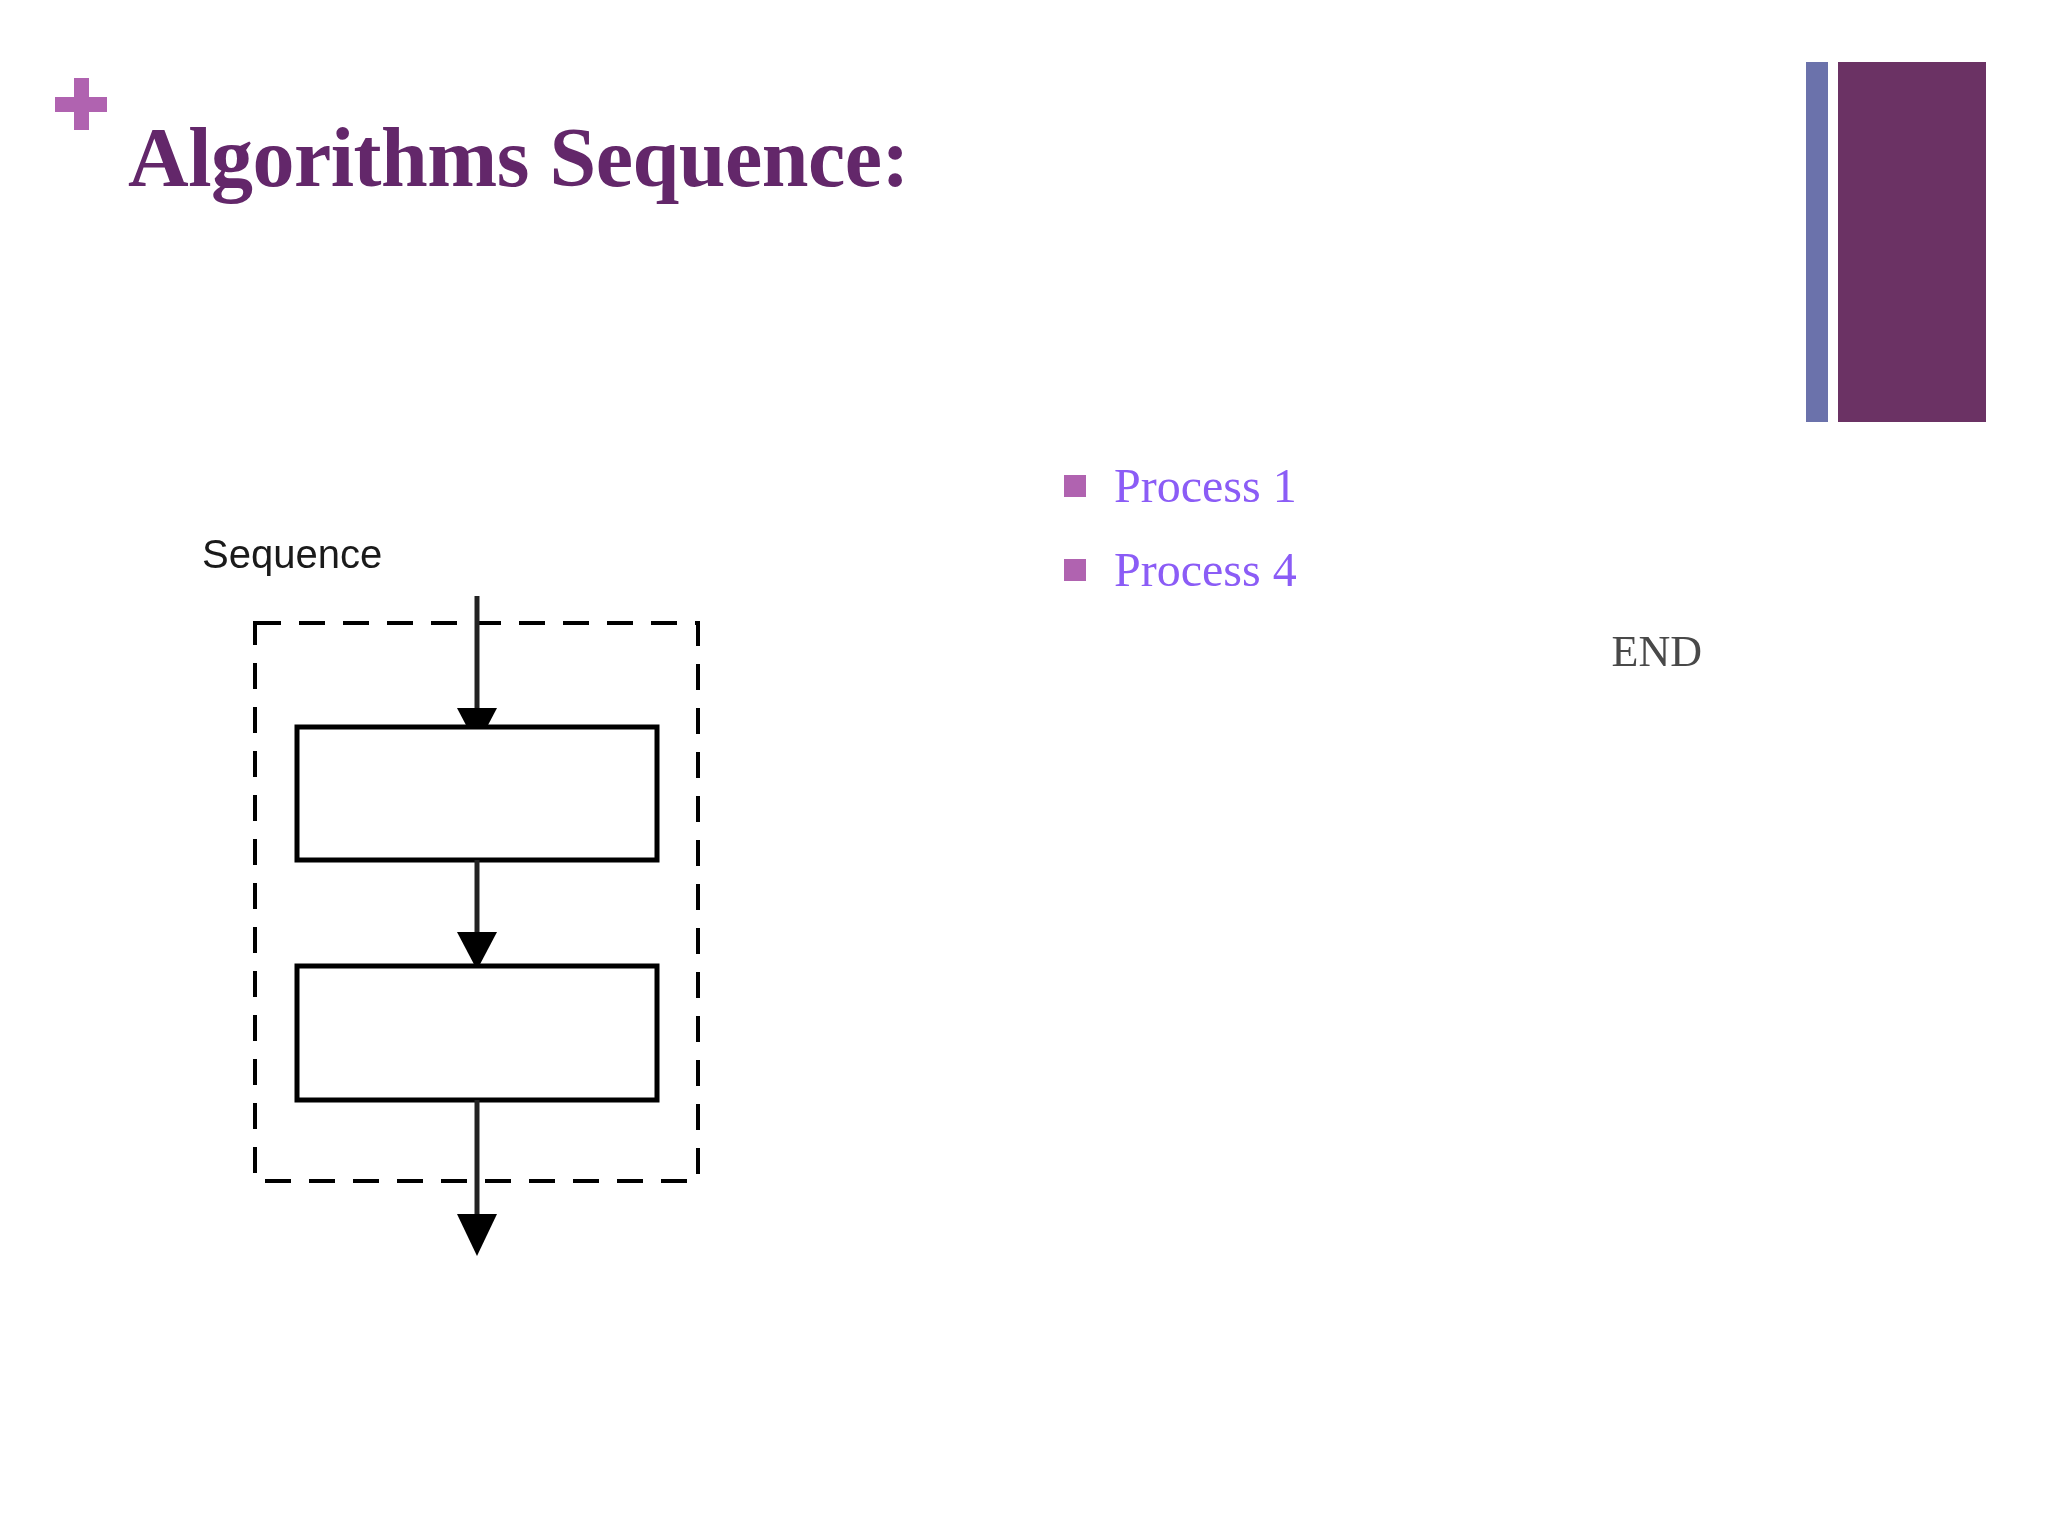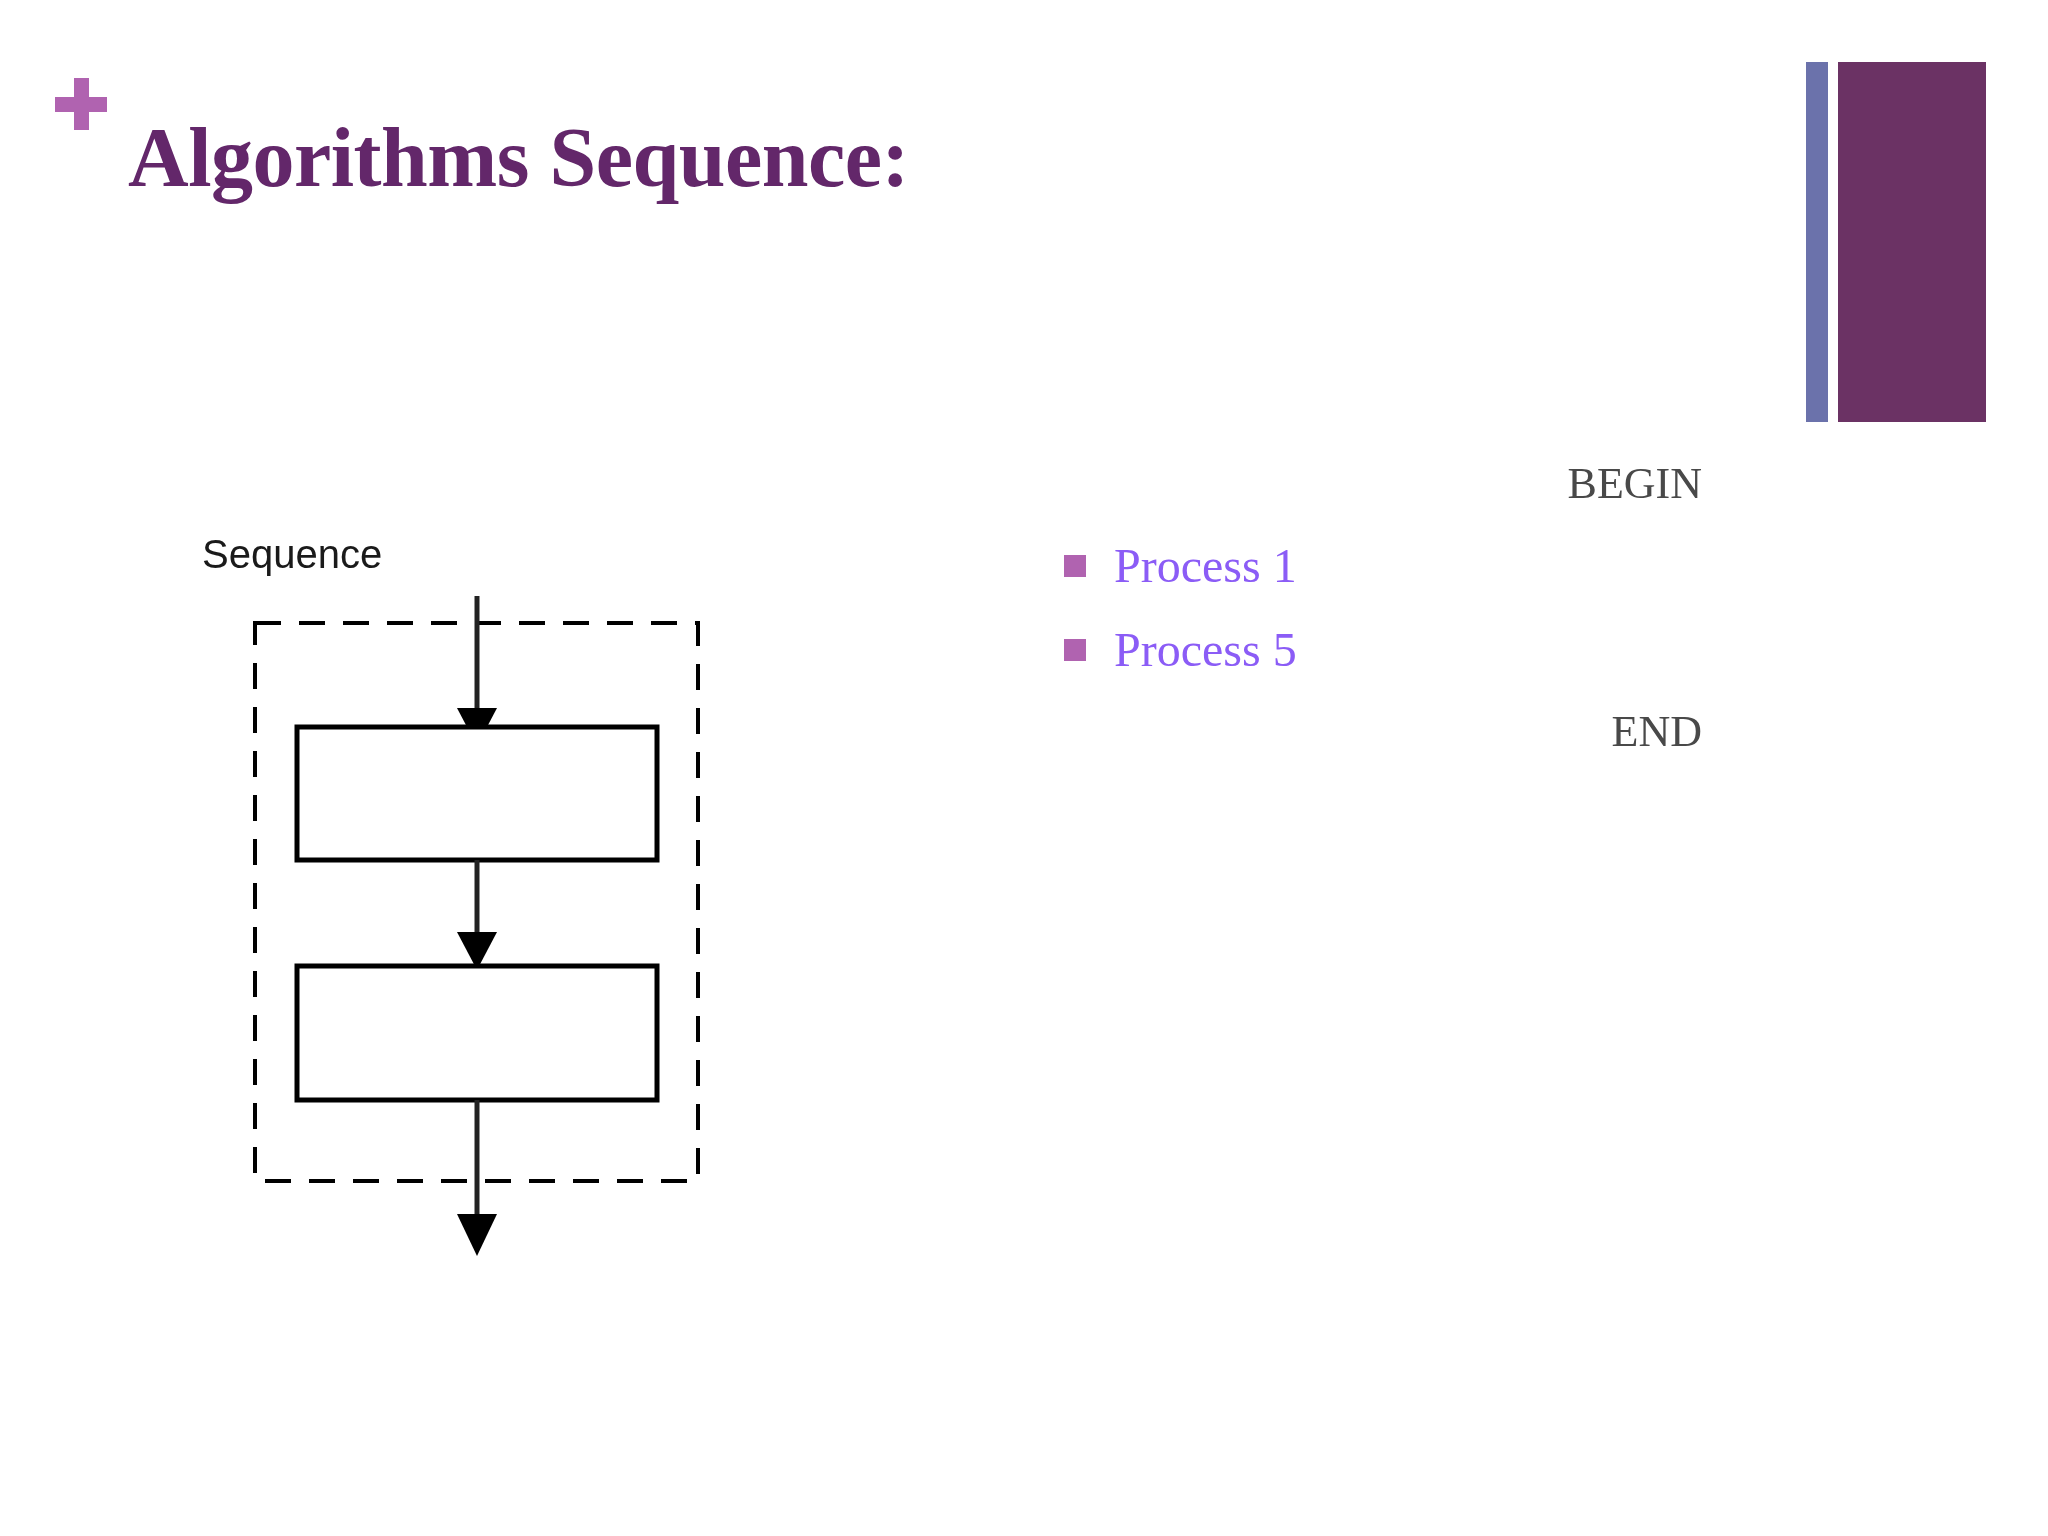--- a/index.html
+++ b/index.html
@@ -174,30 +174,29 @@
 
       <g>
         <line x1="297" y1="580" x2="297" y2="700" stroke="#222222" stroke-width="5"></line>
         <polygon points="277,694 317,694 297,736" fill="#000000"></polygon>
       </g>
     </svg>
   </div>
 
   <div id="pseudocode">
 
-    <div class="code-line plain">BEGIN</div>
 
     <div class="bullet-row">
       <span class="bullet-square"></span>
       <span class="bullet-text">Process 1</span>
     </div>
 
 
     <div class="bullet-row">
       <span class="bullet-square"></span>
-      <span class="bullet-text">Process 5</span>
+      <span class="bullet-text">Process 4</span>
     </div>
 
     <div class="code-line plain" id="line-end">END</div>
 
   </div>
 
 </div>
 
 </body></html>

